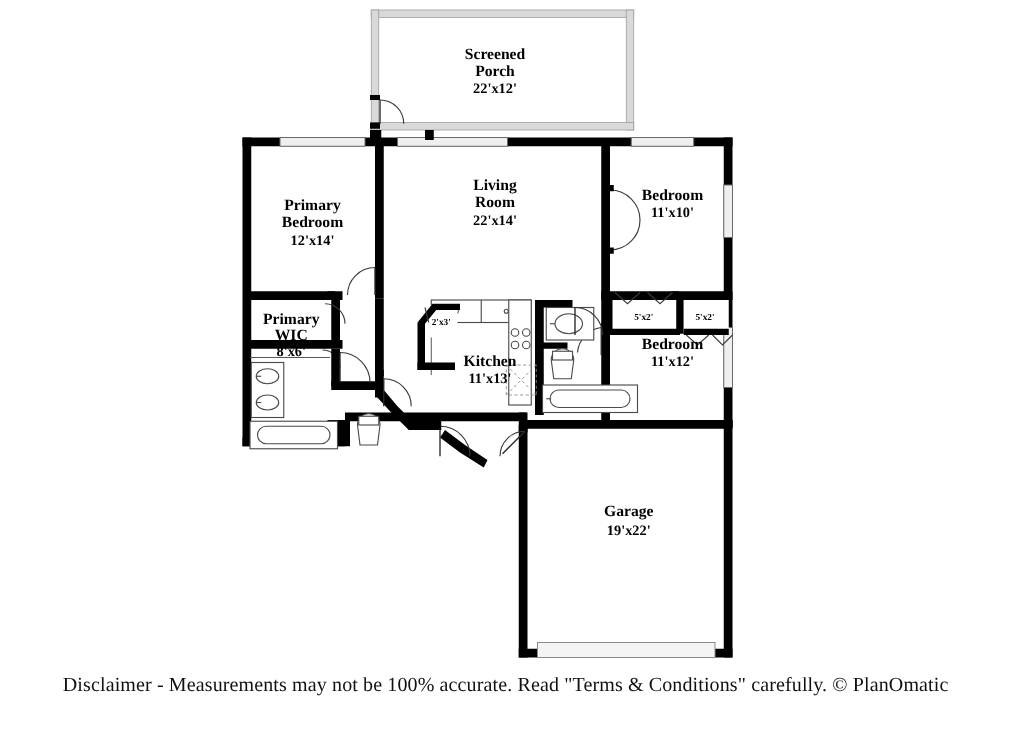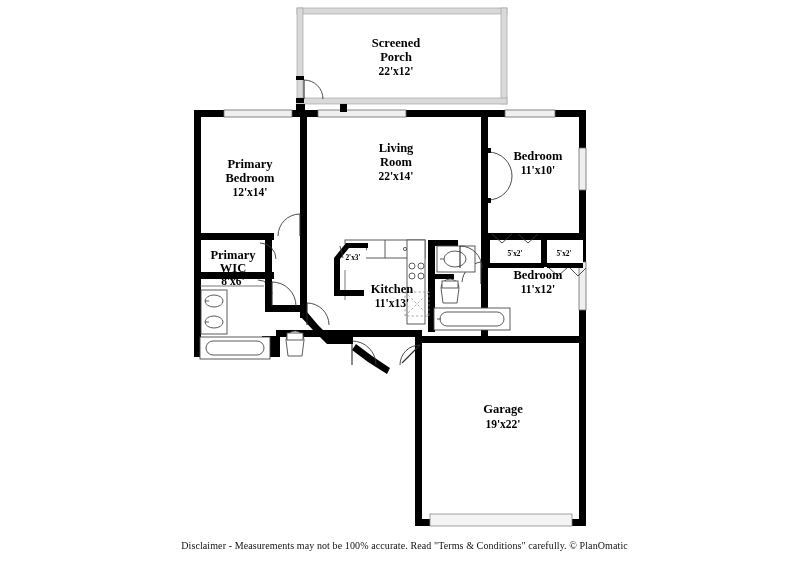--- a/index.html
+++ b/index.html
@@ -51,21 +51,21 @@
     font-family:"Liberation Sans", sans-serif;
     fill:none;stroke:#f4f4f4;stroke-width:1.1;
     font-size:29px;letter-spacing:2px;
   }
   .wm-shape{fill:none;stroke:#f2f2f2;stroke-width:1.2;}
 
   #disclaimer{
     position:absolute;left:0;top:540px;width:809px;
     text-align:center;
     font-family:"Liberation Serif", serif;
-    font-size:10px;
+    font-size:16px;
     color:#111111;
     letter-spacing:0.1px;
   }
 </style>
 </head>
 <body>
 
 <div id="stage">
 
   <svg id="plan" viewBox="0 0 809 588">

